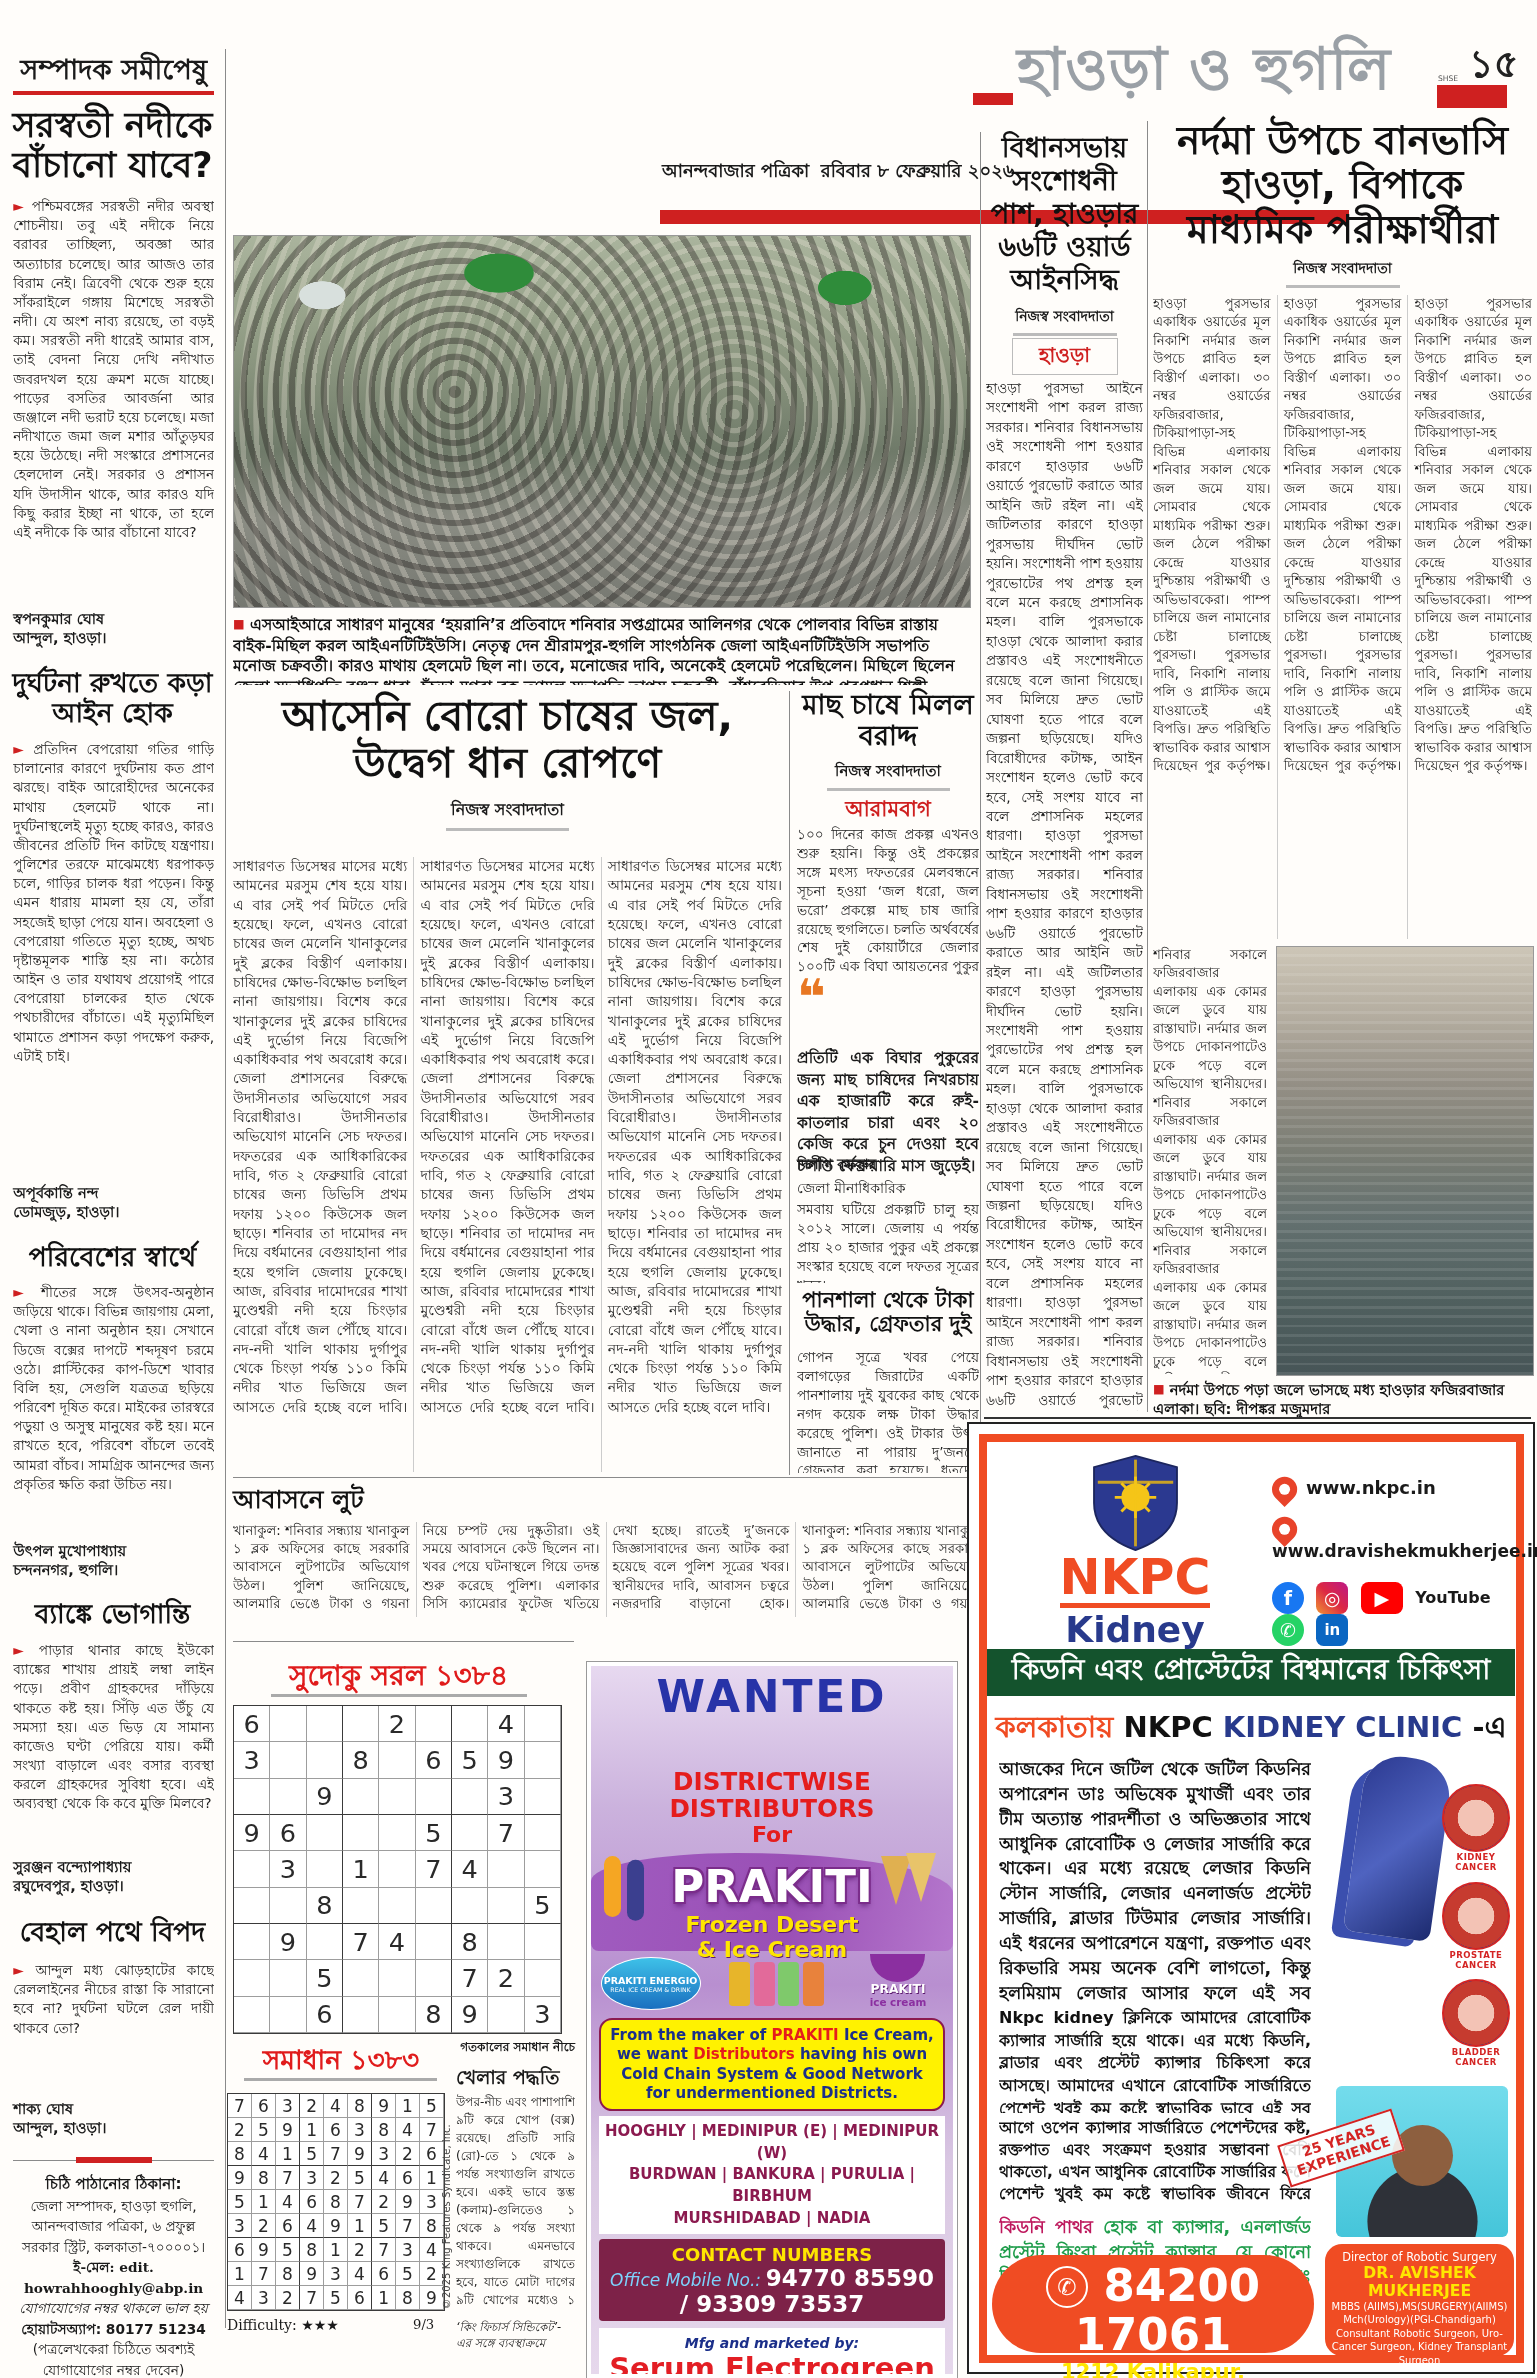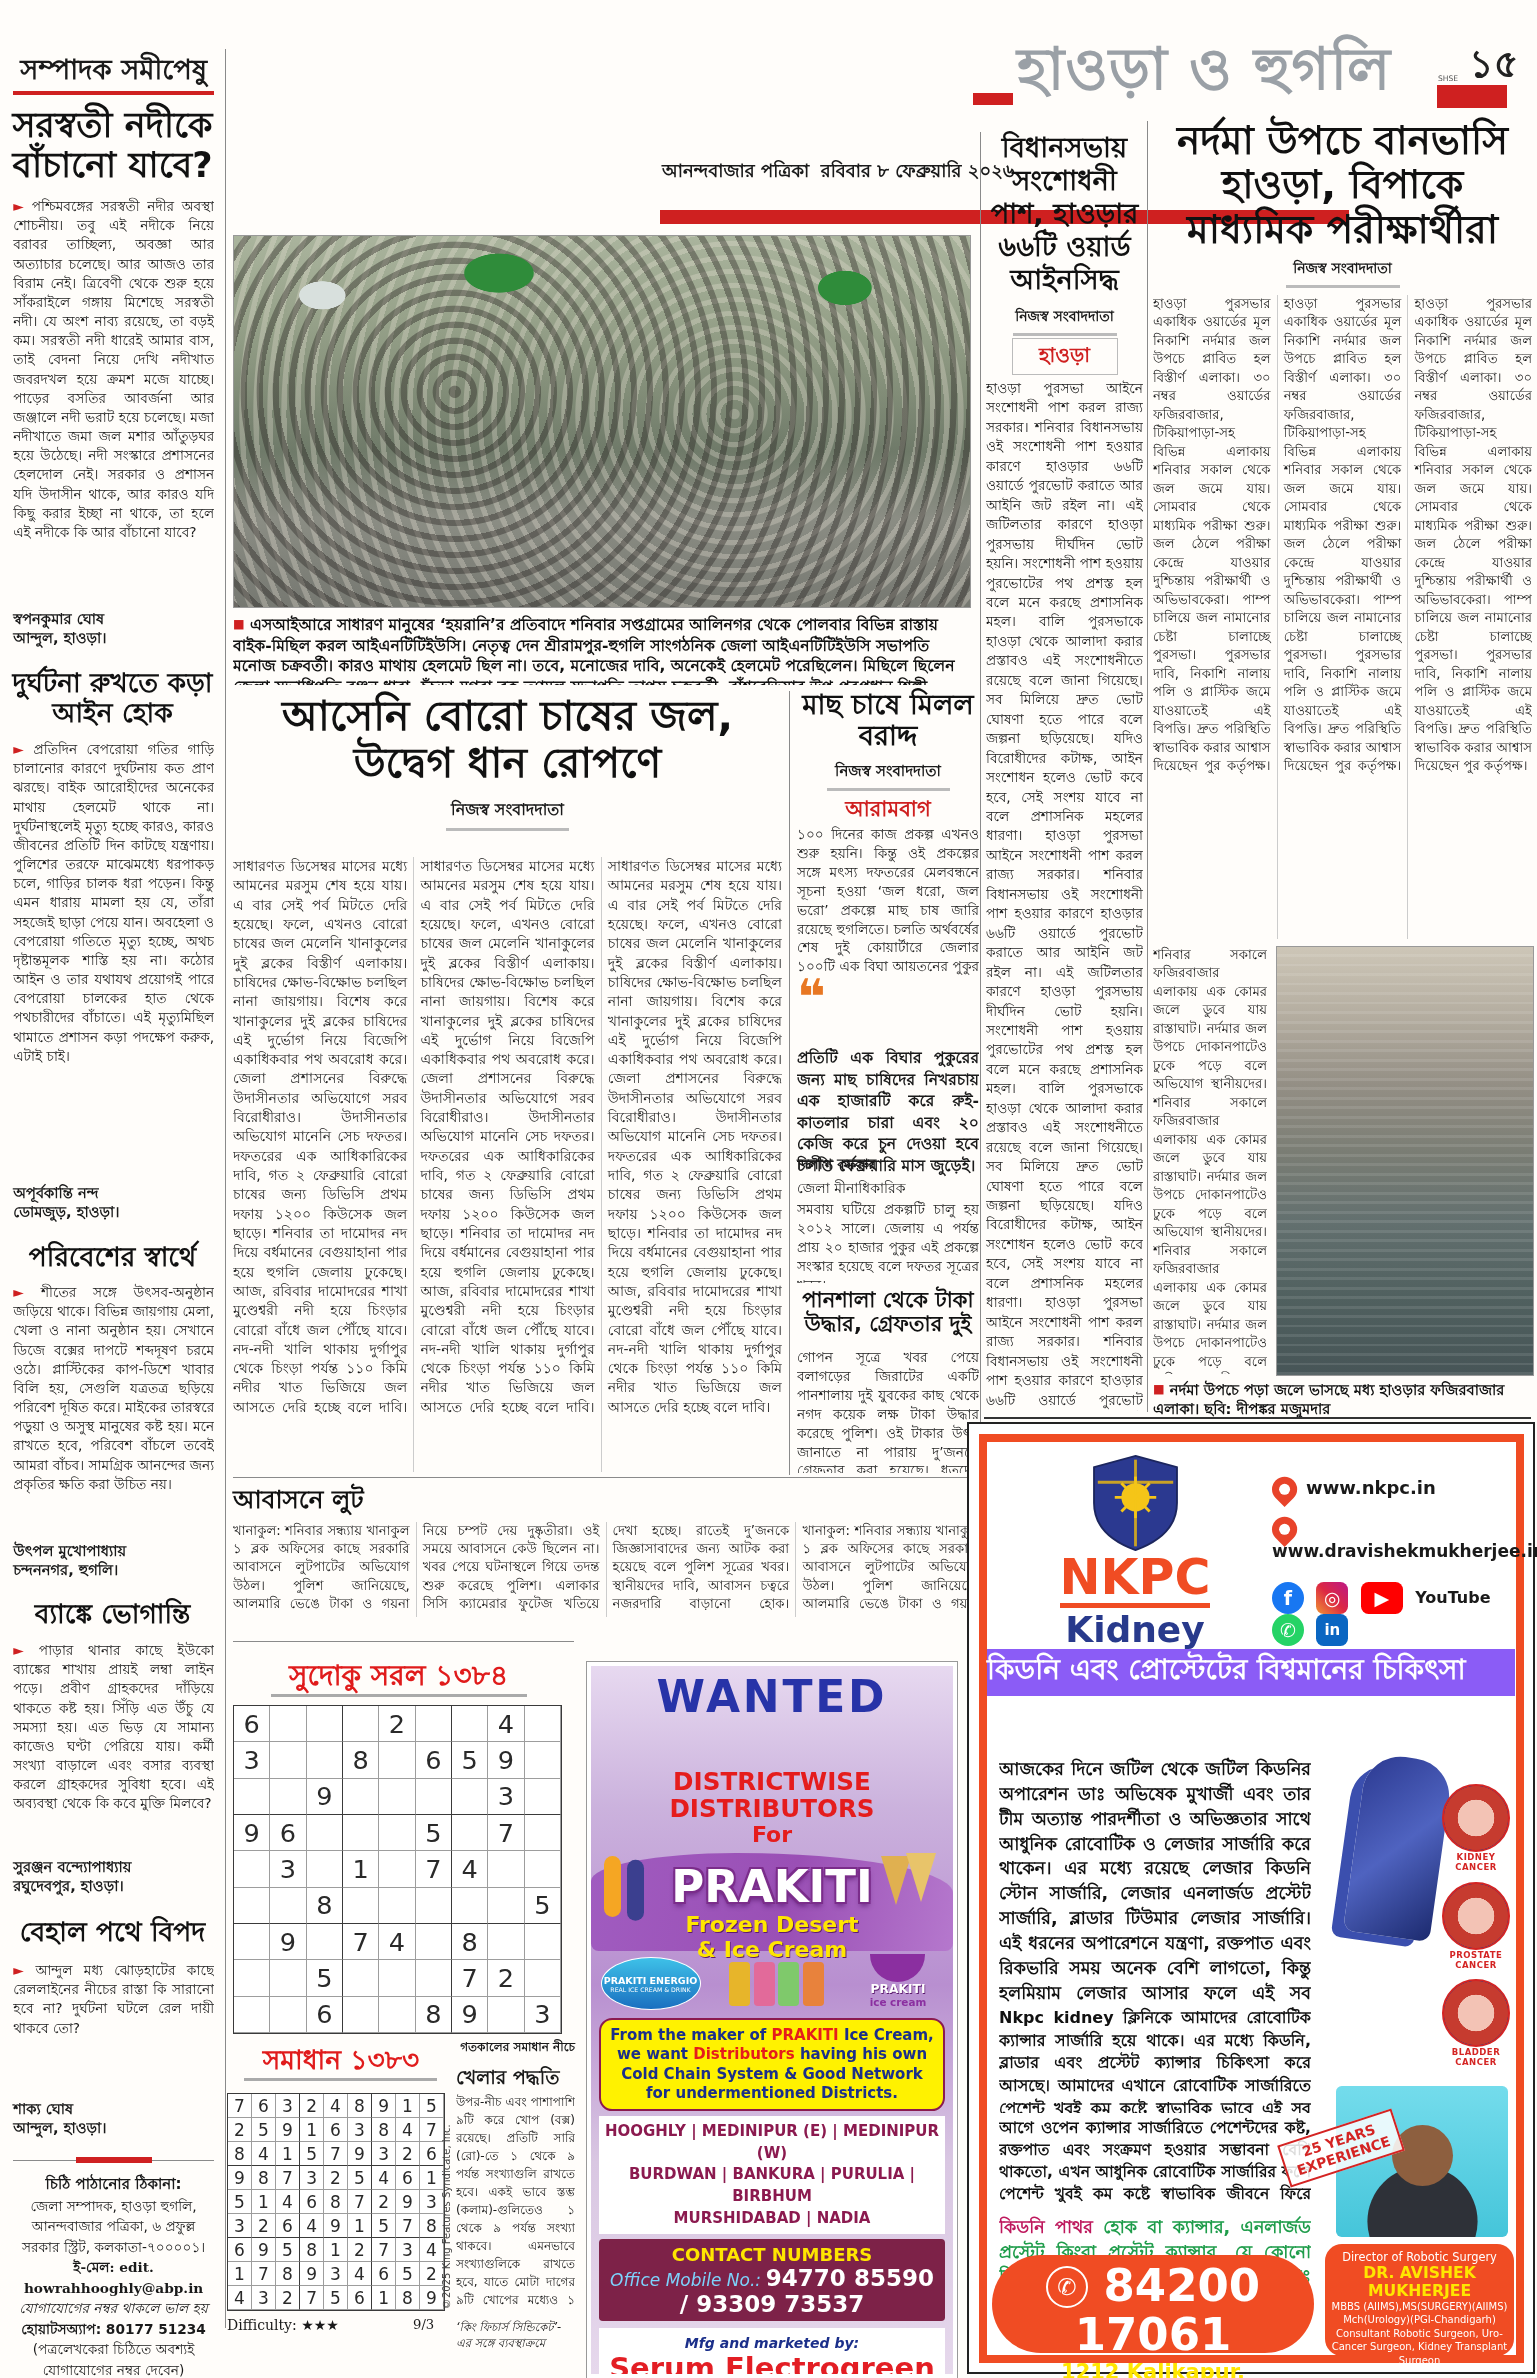--- a/index.html
+++ b/index.html
@@ -55,21 +55,21 @@
   .pk-box-yellow{background:#fff200;border:2.8px solid #8b1a4f;border-radius:13.2px;margin:4.7px 7.6px;
                  padding:5.7px 7.6px;color:#1b2f8a;font-weight:bold;font-size:15px;text-align:center;line-height:1.3;}
   .pk-box-white{background:#fff;margin:0 7.6px;padding:4.7px 3.8px;color:#8b1a4f;font-weight:bold;
                 font-size:15px;text-align:center;line-height:1.45;}
   .pk-contact{background:#7d2248;margin:4.7px 7.6px;padding:4.7px 3.8px;text-align:center;border-radius:3.8px;}
   .pk-serum{background:#fff;margin:1.9px 7.6px 7.6px 7.6px;padding:5.7px 3.8px;text-align:center;line-height:1.4;}
   .pk-red{color:#e51c1c;}
   
   .nkpc{border:2.8px solid #222;background:#fff;}
   .nkpc-frame{position:absolute;left:9.5px;top:9.5px;right:9.5px;bottom:9.5px;border:8.5px solid #f04c23;}
-  .nk-banner{background:#8b5cf6;color:#fff;font-weight:bold;font-size:28px;text-align:left;line-height:1.5;}
+  .nk-banner{background:#14532d;color:#fff;font-weight:bold;font-size:28px;text-align:center;line-height:1.5;}
   .nk-body{font-size:17.5px;font-weight:bold;line-height:1.42;color:#111;text-align:justify;}
   .pin{display:inline-block;width:24.6px;height:24.6px;border-radius:50% 50% 50% 0;background:#e8432a;
        transform:rotate(-45deg);margin-right:9.5px;vertical-align:middle;position:relative;}
   .pin::after{content:"";position:absolute;left:6.6px;top:6.6px;width:11.4px;height:11.4px;border-radius:50%;background:#fff;}
   .soc{display:inline-flex;align-items:center;justify-content:center;width:32px;height:32px;border-radius:7.6px;
        color:#fff;font-weight:bold;font-size:19px;margin-right:7.6px;vertical-align:middle;}
   .stamp{position:absolute;border:2.8px solid #d42423;color:#d42423;font-weight:bold;font-size:14px;
          padding:3.8px 9.5px;transform:rotate(-18deg);background:rgba(255,255,255,.85);text-align:center;line-height:1.15;}
   .doc-photo{background:linear-gradient(180deg,#74dcec 0%,#45c5da 100%);border-radius:5.7px;position:relative;overflow:hidden;}
   .doc-photo::after{content:"";position:absolute;left:50%;top:26%;width:61px;height:61px;margin-left:-30px;
@@ -462,20 +462,26 @@
         <span class="soc" style="background:#1877f2;border-radius:50%;">f</span>
         <span class="soc" style="background:linear-gradient(45deg,#f09433,#dc2743,#bc1888);">◎</span>
         <span class="soc" style="background:#ff0000;width:42px;">▶</span>
         <span style="font-weight:bold;font-size:16px;margin-right:5.7px;">YouTube</span>
         <span class="soc" style="background:#25d366;border-radius:50%;">✆</span>
         <span class="soc" style="background:#0a66c2;font-size:15px;">in</span>
       </div>
     </div>
 
     <div class="abs nk-banner" style="left:18px;top:225px;width:528px;height:47px;">কিডনি এবং প্রোস্টেটের বিশ্বমানের চিকিৎসা</div>
+    <div class="abs c" style="left:18px;top:280px;width:528px;font-size:29px;font-weight:bold;">
+      <span style="color:#f04c23;">কলকাতায়</span>
+      <span style="color:#111;">NKPC</span>
+      <span style="color:#283a8c;">KIDNEY CLINIC</span>
+      <span style="color:#111;">-এ</span>
+    </div>
 
     <div class="abs nk-body clip" style="left:30px;top:333px;width:312px;height:246px;">আজকের দিনে জটিল থেকে জটিল কিডনির অপারেশন ডাঃ অভিষেক মুখার্জী এবং তার টীম অত্যান্ত পারদর্শীতা ও অভিজ্ঞতার সাথে আধুনিক রোবোটিক ও লেজার সার্জারি করে থাকেন। এর মধ্যে রয়েছে লেজার কিডনি স্টোন সার্জারি, লেজার এনলার্জড প্রস্টেট সার্জারি, ব্লাডার টিউমার লেজার সার্জারি। এই ধরনের অপারেশনে যন্ত্রণা, রক্তপাত এবং রিকভারি সময় অনেক বেশি লাগতো, কিন্তু হলমিয়াম লেজার আসার ফলে এই সব কোনো কষ্টই ডাঃ অভিষেক মুখার্জীর পেশেন্ট দের পেতে হয় না। লেজারটি উচ্চ ক্ষমতাসম্পন্ন হওয়ার ফলে রক্তপাত হয় না, সংক্রমণ হয় না, এই ক্ষত অতি দ্রুত স্বাভাবিক হয়ে যায়।</div>
     <div class="abs nk-body clip" style="left:30px;top:583px;width:312px;height:106px;font-size:16px;">Nkpc kidney ক্লিনিকে আমাদের রোবোটিক ক্যান্সার সার্জারি হয়ে থাকে। এর মধ্যে কিডনি, ব্লাডার এবং প্রস্টেট ক্যান্সার চিকিৎসা করে আসছে। আমাদের এখানে রোবোটিক সার্জারিতে পেশেন্ট খুবই কম কষ্টে স্বাভাবিক ভাবে এই সব ক্যান্সার থেকে মুক্ত হয়ে যাচ্ছে।</div>
     <div class="abs nk-body clip" style="left:30px;top:693px;width:312px;height:91px;font-size:15.6px;">আগে ওপেন ক্যান্সার সার্জারিতে পেশেন্টদের কষ্ট, রক্তপাত এবং সংক্রমণ হওয়ার সম্ভাবনা বেশি থাকতো, এখন আধুনিক রোবোটিক সার্জারির ফলে পেশেন্ট খুবই কম কষ্টে স্বাভাবিক জীবনে ফিরে আসতে পারছেন।</div>
 
     <div class="abs ribbon" style="left:386px;top:333px;width:87px;height:180px;"></div>
     <div class="abs" style="left:471px;top:360px;width:72px;">
       <div class="badge-circ" style="width:64px;height:64px;margin:0 auto;"></div>
       <div class="badge-lbl">KIDNEY CANCER</div>
       <div class="badge-circ" style="width:64px;height:64px;margin:9.5px auto 0 auto;"></div>

